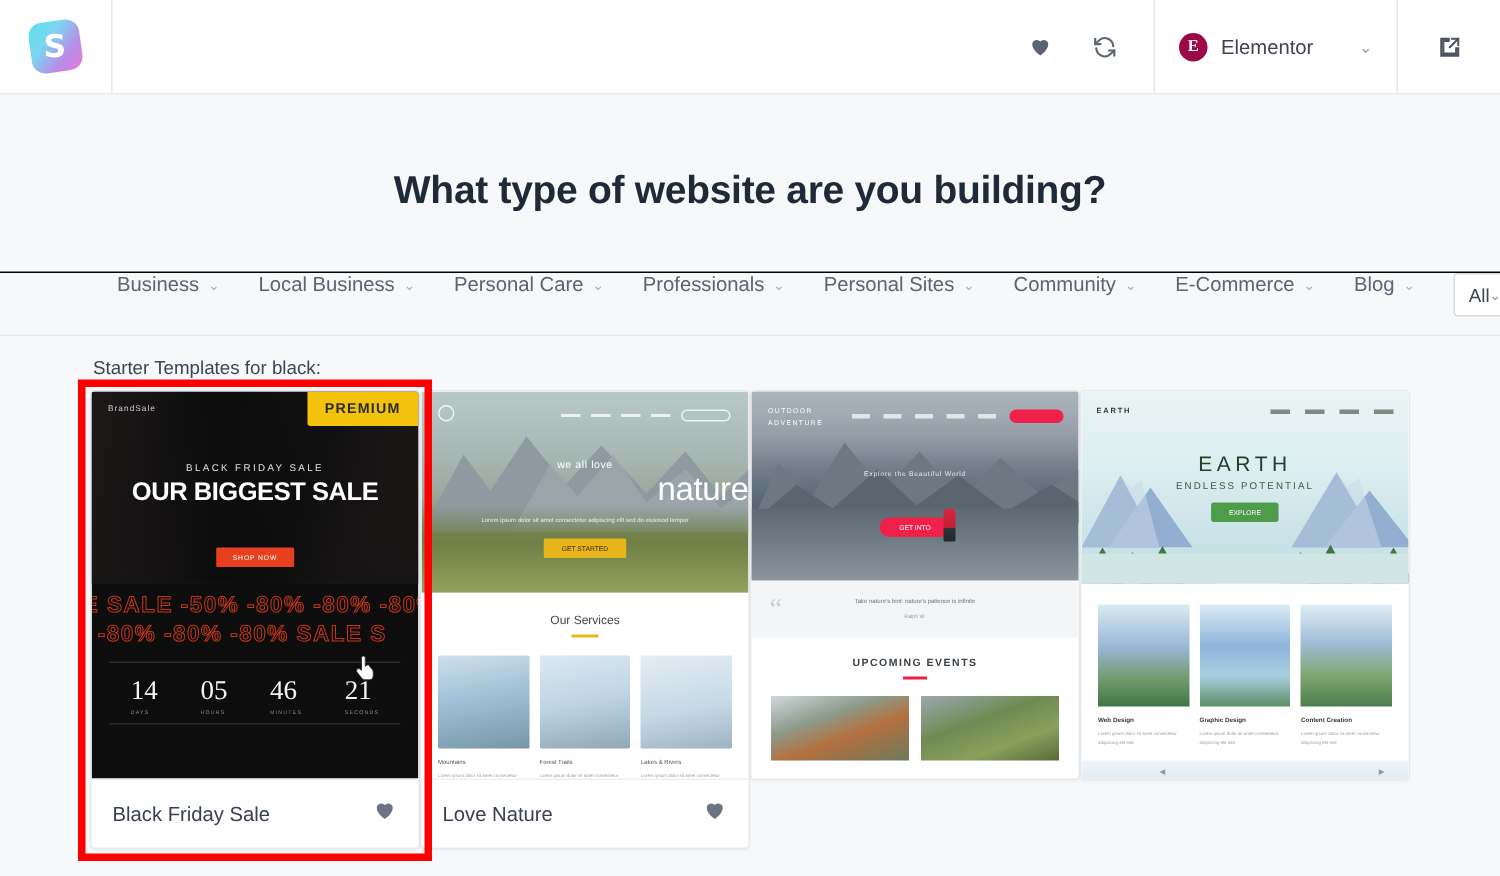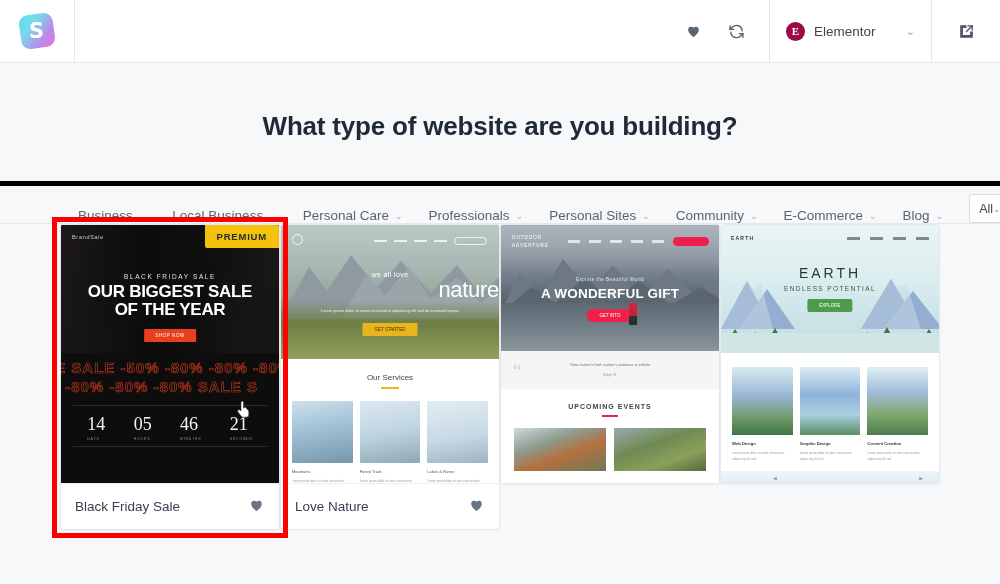--- a/index.html
+++ b/index.html
@@ -77,25 +77,25 @@
     font-size: 26px;
     font-weight: bold;
     color: #1f2937;
     padding: 48px 0 0 0;
     letter-spacing: -0.2px;
   }
 
   
   .filter-bar {
     margin-top: 39px;
-    border-top: 5px solid #000000;
+    border-top: 1px solid #000000;
     border-bottom: 1px solid #e6e8eb;
     height: 43px;
     display: flex;
-    align-items: flex-end;
+    align-items: flex-start;
     padding: 0 50px 0 78px;
     background: #f7f8f9;
   }
   .filter-item {
     display: flex; align-items: center; gap: 6px;
     margin-right: 26px;
     font-size: 13.5px;
     color: #5c6470;
     cursor: pointer;
     white-space: nowrap;
@@ -383,34 +383,34 @@
     </div>
 
     <div class="filter-spacer"></div>
 
     <div class="all-select">
       <span>All</span>
       <span class="chev">⌄</span>
     </div>
   </div>
 
+  <div class="results-label">Starter Templates for black:</div>
 
   <div class="cards">
 
     <div class="card-wrap highlight">
       <div class="card">
         <div class="thumb">
           <div class="premium-badge">PREMIUM</div>
           <div class="bf">
             <div class="bf-hero">
               <div class="bf-brand">BrandSale</div>
               <div class="bf-kicker">BLACK FRIDAY SALE</div>
               <div class="bf-h1">
                 <div>OUR BIGGEST SALE</div>
-                <div>OF THE YEAR</div>
               </div>
               <div class="bf-btn">SHOP NOW</div>
             </div>
             <div class="bf-marquee">
               <div class="bf-m1">LE SALE -50% -80% -80% -80%</div>
               <div class="bf-m2">-80% -80% -80% -80% SALE S</div>
             </div>
             <div class="bf-count">
               <div class="bf-unit">
                 <div class="bf-num">14</div>
@@ -521,21 +521,20 @@
               </div>
               <div class="oa-nav">
                 <i></i>
                   <i></i>
                   <i></i>
                   <i></i>
                   <i></i>
                 <div class="pill"></div>
               </div>
               <div class="oa-k">Explore the Beautiful World</div>
-              <div class="oa-h1">A WONDERFUL GIFT</div>
               <div class="oa-btn">GET INTO</div>
               <div class="oa-person"></div>
             </div>
             <div class="oa-quote">
               <div class="oa-qmark">“</div>
               <div class="oa-qtext">Take nature's hint: nature's patience is infinite</div>
               <div class="oa-qauth">Ralph W.</div>
             </div>
             <div class="oa-ev">
               <h3>UPCOMING EVENTS</h3>

